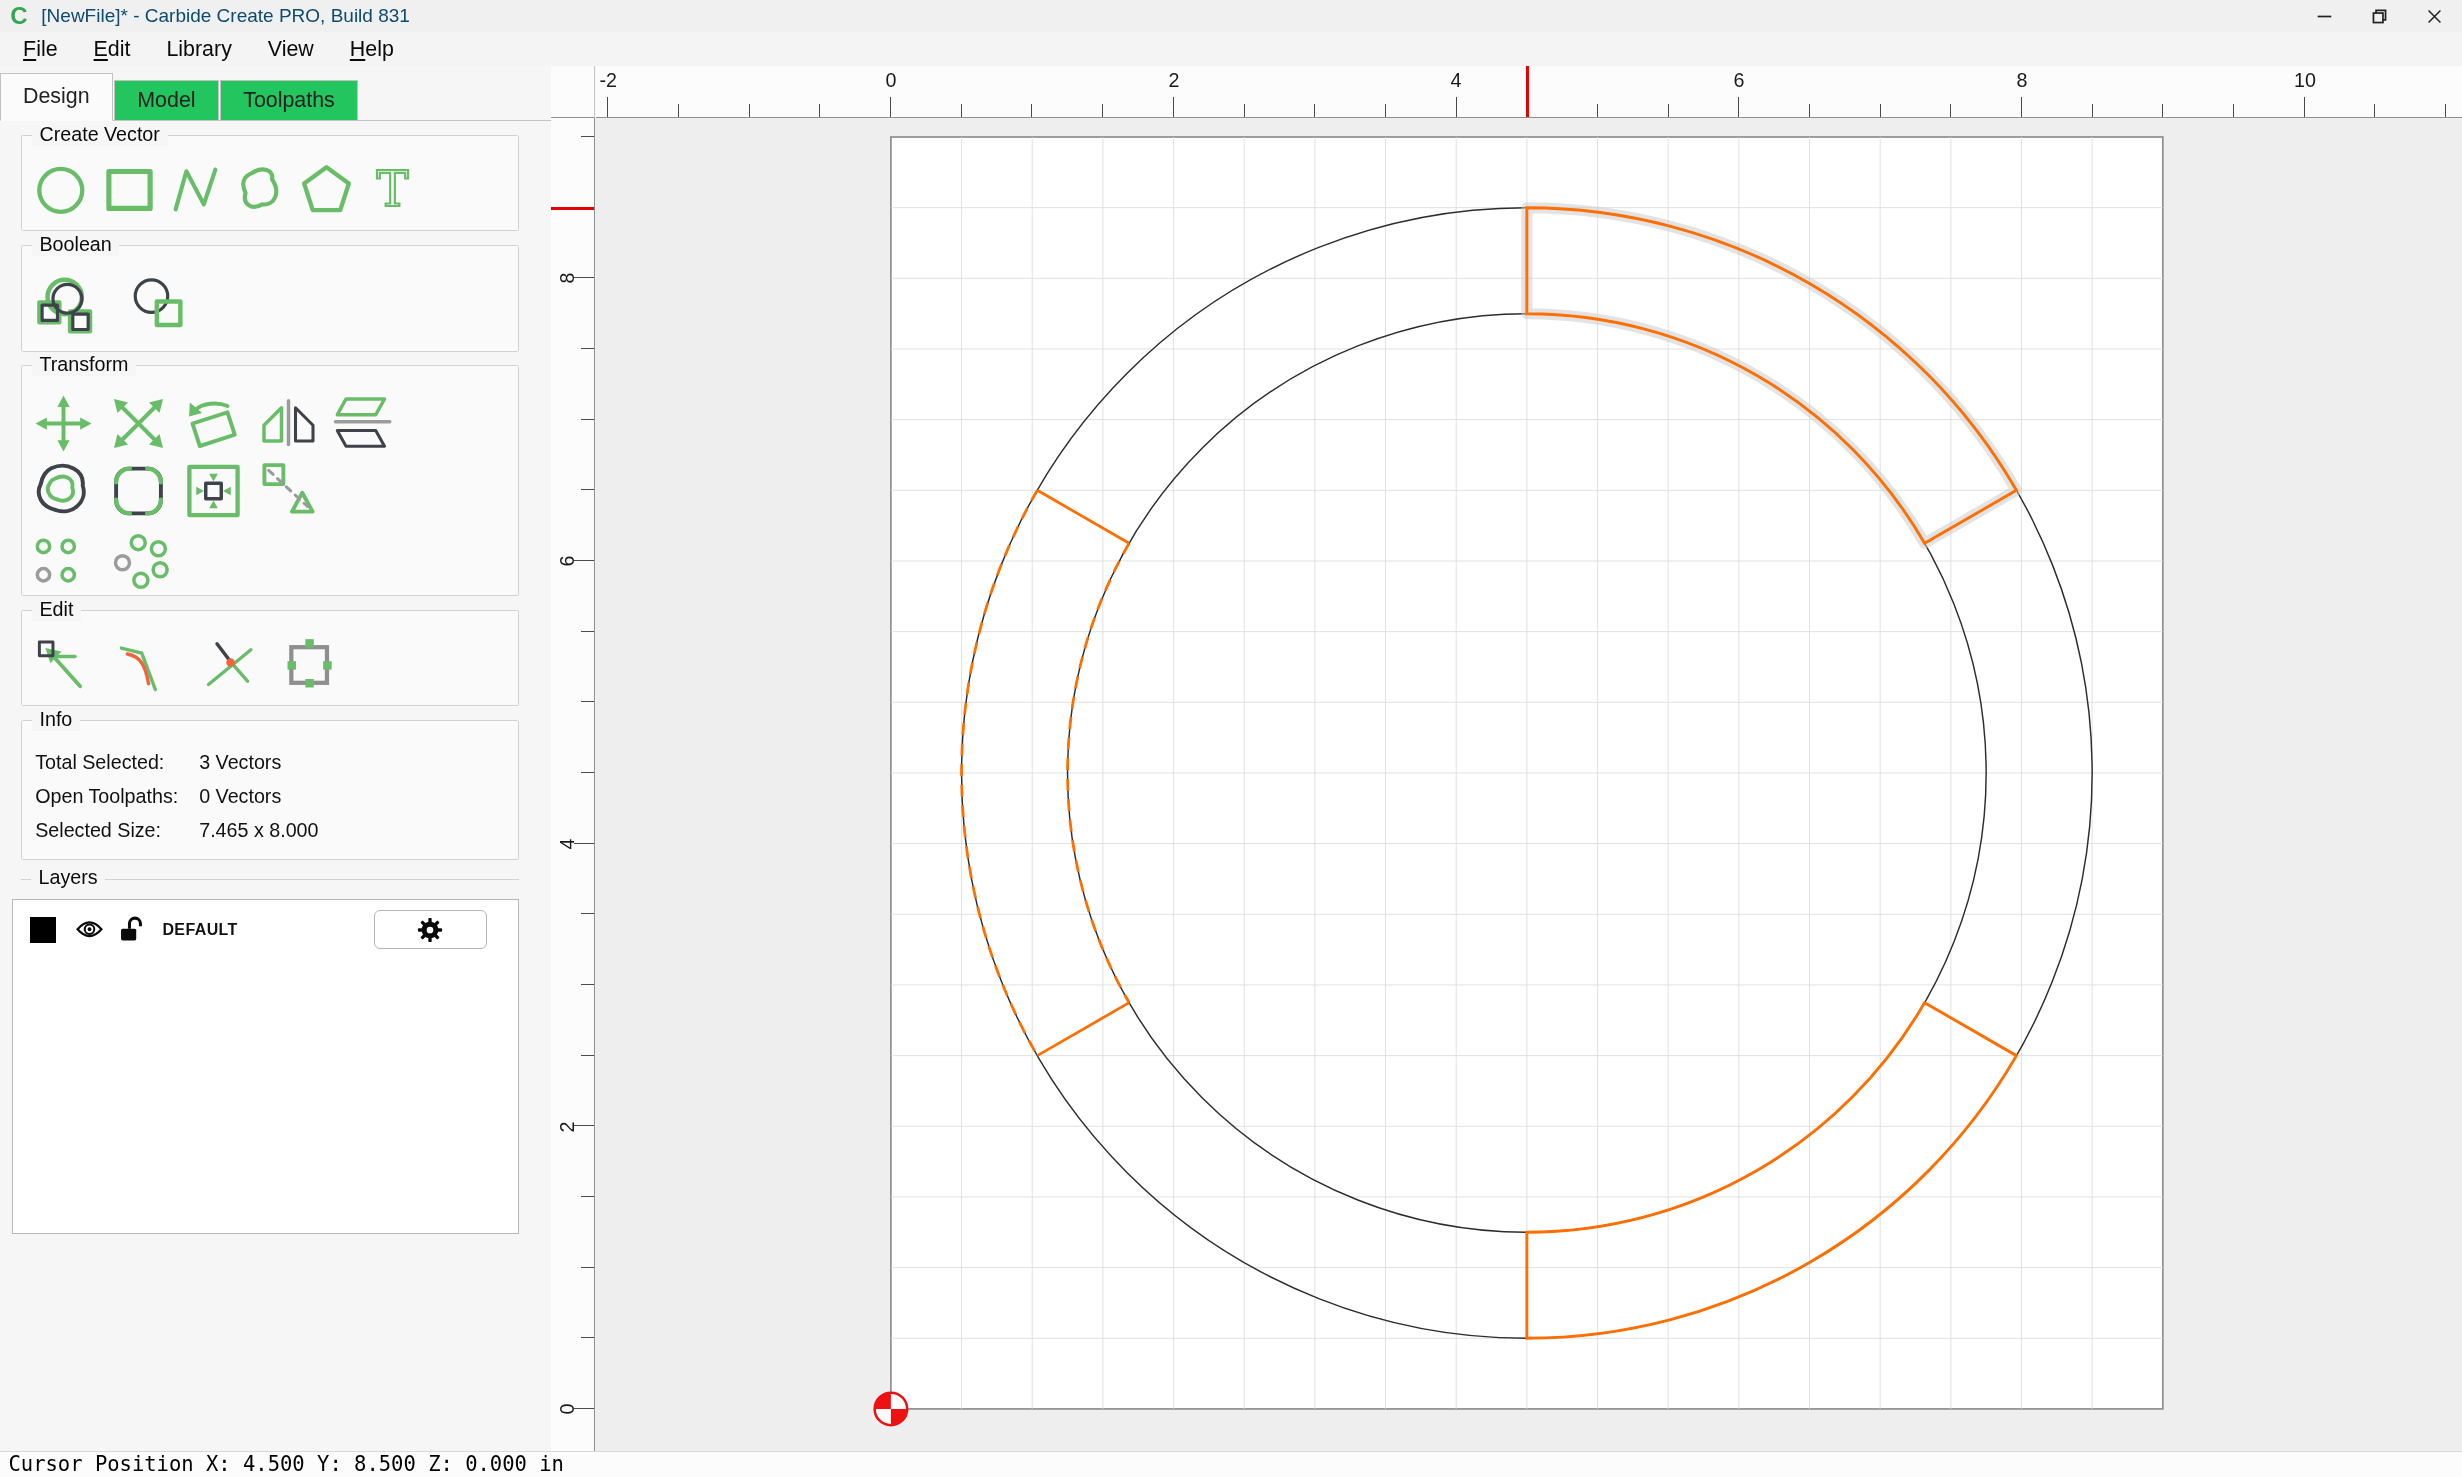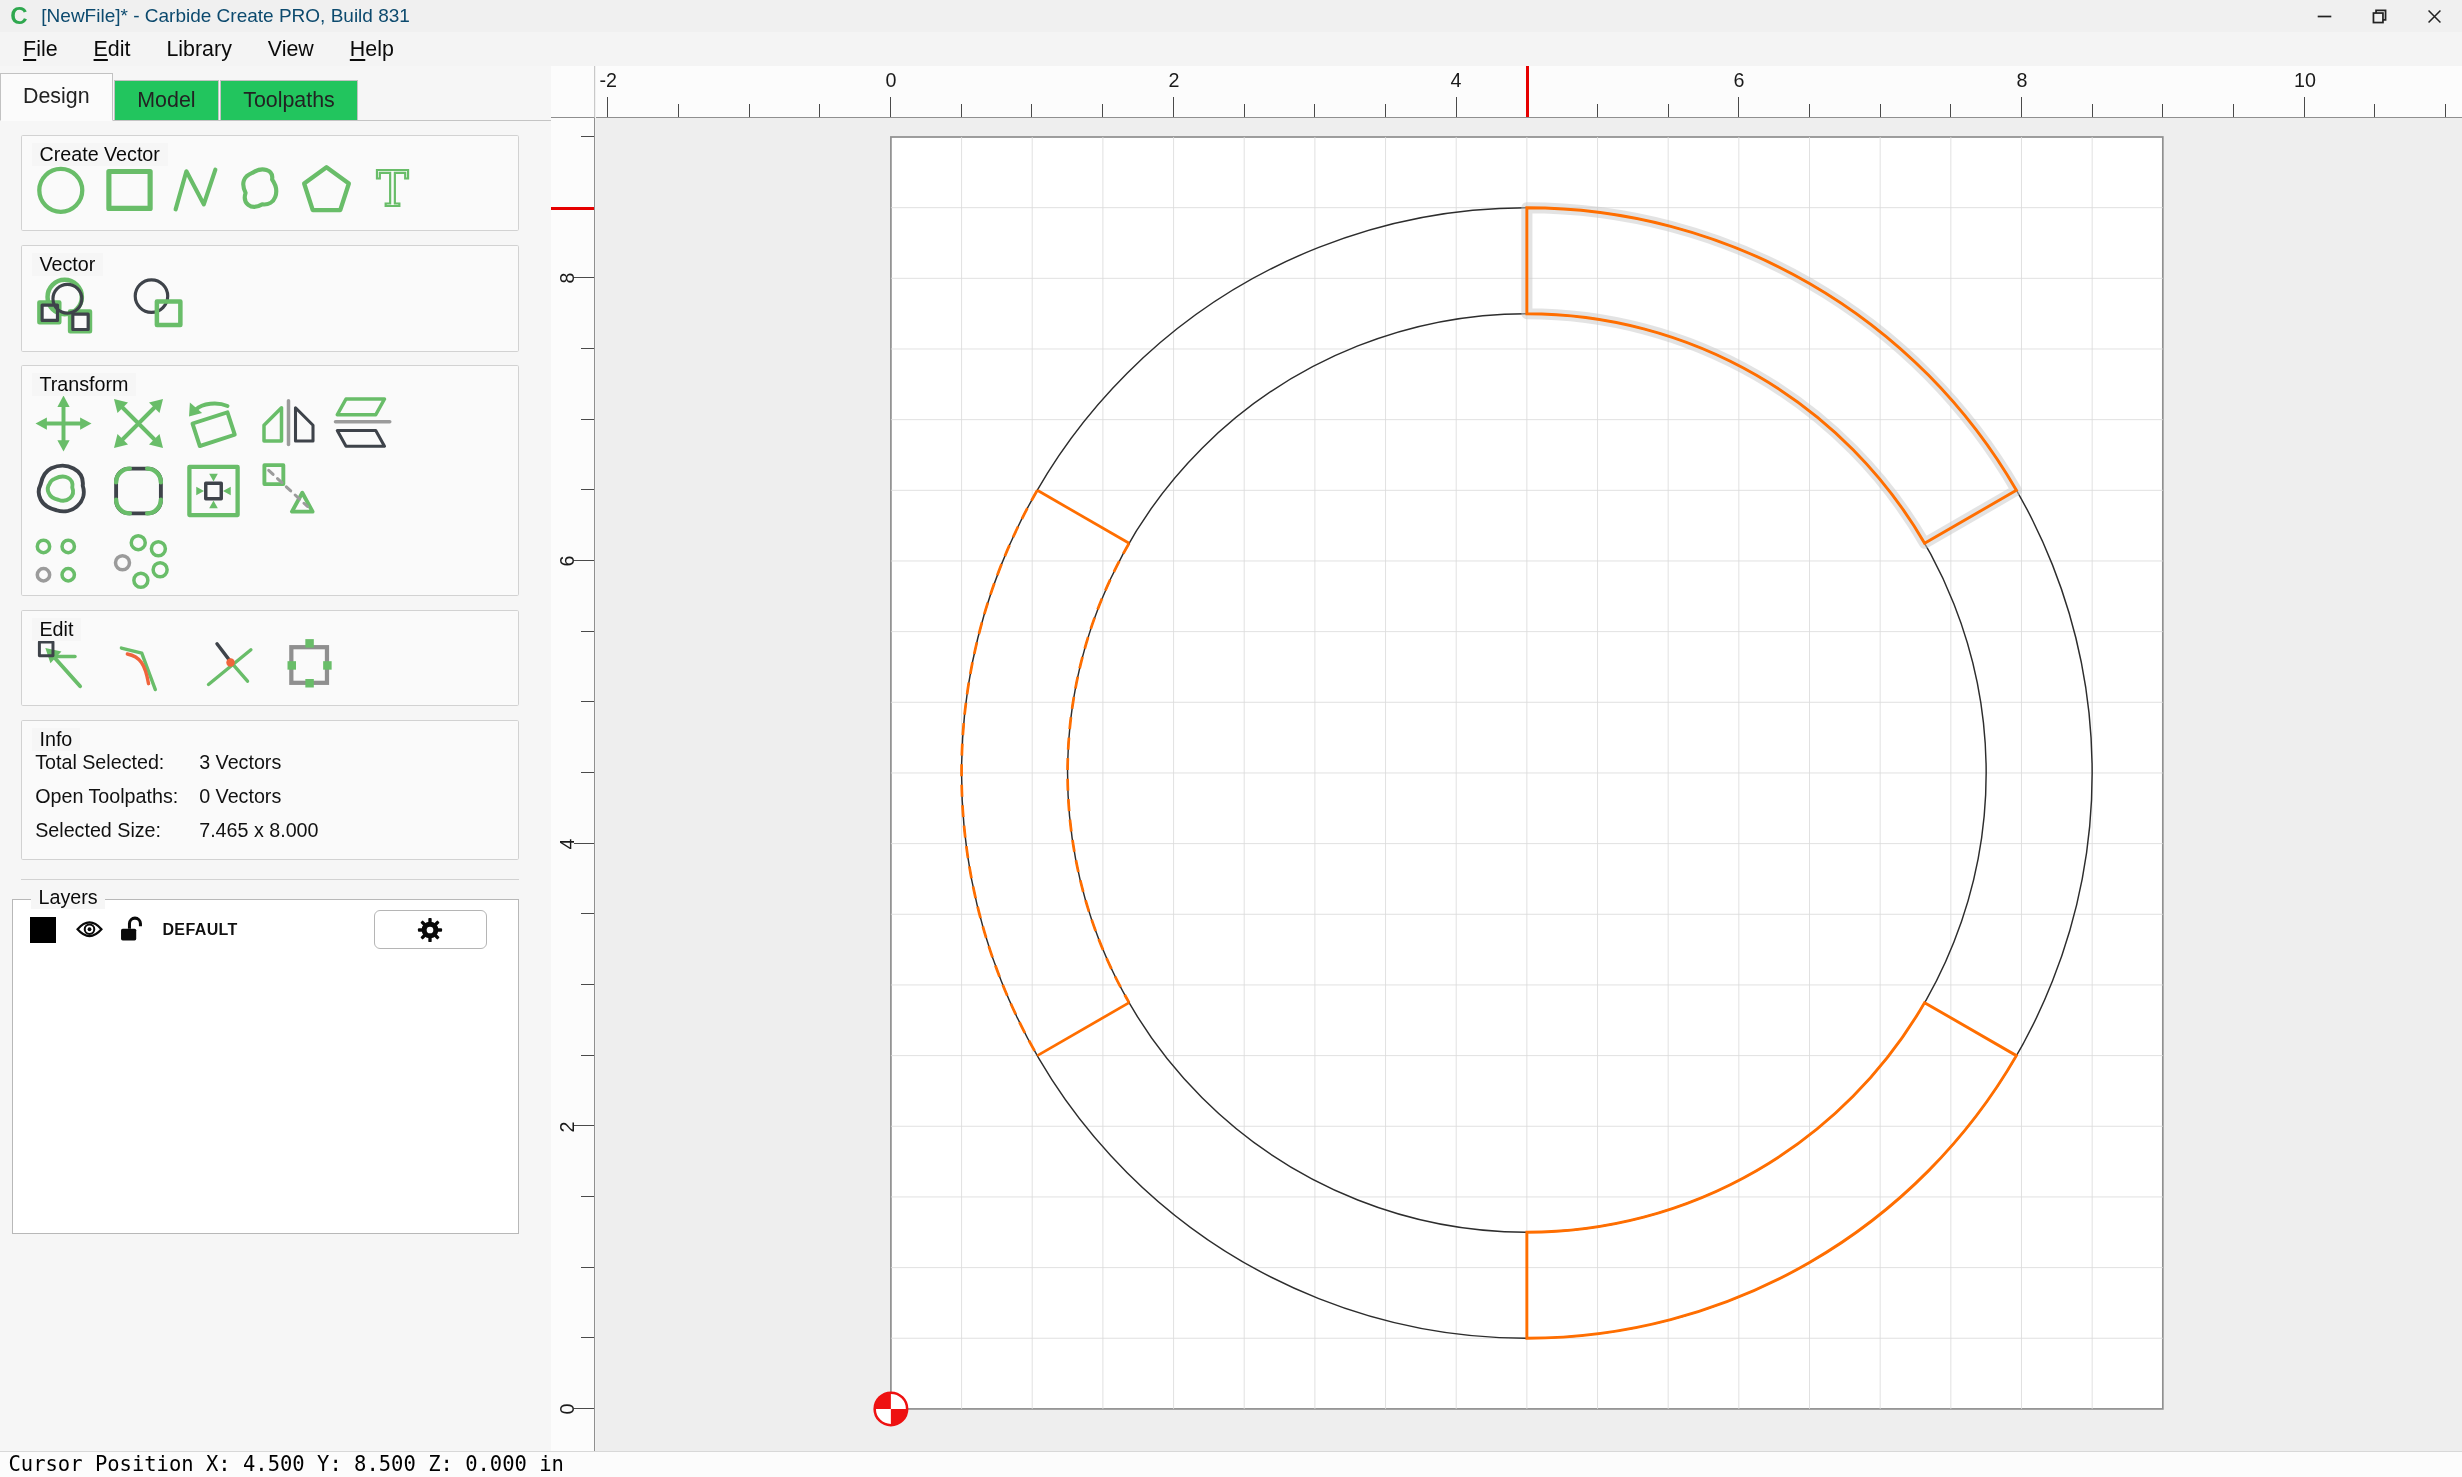--- a/index.html
+++ b/index.html
@@ -22,21 +22,21 @@
   .menubar{position:absolute;left:0;top:32px;width:2462px;height:34px;background:#f4f4f4;display:flex;align-items:center;padding-left:5.1px;}
   .menu-item{font-size:21.4px;padding:3.4px 18px;color:#0a0a0a;}
   .menu-item u{text-decoration:underline;text-underline-offset:3.4px;}
 
   
   .left-panel{position:absolute;left:0;top:66px;width:551px;bottom:26.5px;background:#f6f6f6;overflow:hidden;}
   .tabs{height:55px;display:flex;align-items:flex-end;border-bottom:0.9px solid #c4c4c4;}
   .tab{font-size:21.4px;padding:0 22px;height:40px;display:flex;align-items:center;background:#22c55e;border:0.9px solid #c2c2c2;border-bottom:none;margin-right:1.7px;color:#222;}
   .tab.active{background:#fbfbfb;height:48px;margin-bottom:-0.9px;border-bottom:0.9px solid #fbfbfb;}
   .group{margin:13.7px 32.5px 0 20.5px;border:0.9px solid #d2d2d2;border-radius:1.7px;background:#fafafa;position:relative;}
-  .group-label{position:absolute;top:-13px;left:10.3px;background:#f6f6f6;padding:0 7.7px;font-size:19.7px;color:#0a0a0a;margin-top:20px;}
+  .group-label{position:absolute;top:-13px;left:10.3px;background:#f6f6f6;padding:0 7.7px;font-size:19.7px;color:#0a0a0a;}
   .toolrow{display:flex;align-items:center;}
   .tool{display:flex;align-items:center;justify-content:center;}
   .sG{stroke:var(--green);fill:none;stroke-linecap:round;stroke-linejoin:round;}
   .sD{stroke:var(--dark);fill:none;stroke-linecap:round;stroke-linejoin:round;}
   .sGY{stroke:var(--gray);fill:none;stroke-linecap:round;}
   .sO{stroke:var(--orangeI);fill:none;stroke-linecap:round;}
   .fG{fill:var(--green);}
   .serifT{font-family:"DejaVu Serif",serif;font-size:58px;text-anchor:middle;fill:none;stroke:var(--green);stroke-width:2.6px;}
 
   .cv-row{padding:26px 0 13.7px 13.7px;gap:12px;}
@@ -146,21 +146,21 @@
       </div>
       <div class="tool">
         <svg width="53" height="55" viewBox="0 0 64 64">
             <text x="32" y="52" class="serifT">T</text>
           </svg>
       </div>
     </div>
   </div>
 
   <div class="group">
-    <span class="group-label">Vector</span>
+    <span class="group-label">Boolean</span>
     <div class="toolrow bool-row">
       <div class="tool">
         <svg width="65" height="62" viewBox="0 0 72 68">
           <rect x="6" y="30" width="22" height="22" class="sG" stroke-width="5"></rect>
           <rect x="40" y="40" width="22" height="22" class="sG" stroke-width="5"></rect>
           <circle cx="34" cy="24" r="19" class="sG" stroke-width="5"></circle>
           <rect x="9" y="33" width="17" height="17" class="sD" stroke-width="3.5"></rect>
           <rect x="43" y="43" width="17" height="17" class="sD" stroke-width="3.5"></rect>
           <circle cx="37" cy="26" r="16" class="sD" stroke-width="3.5"></circle>
         </svg>

